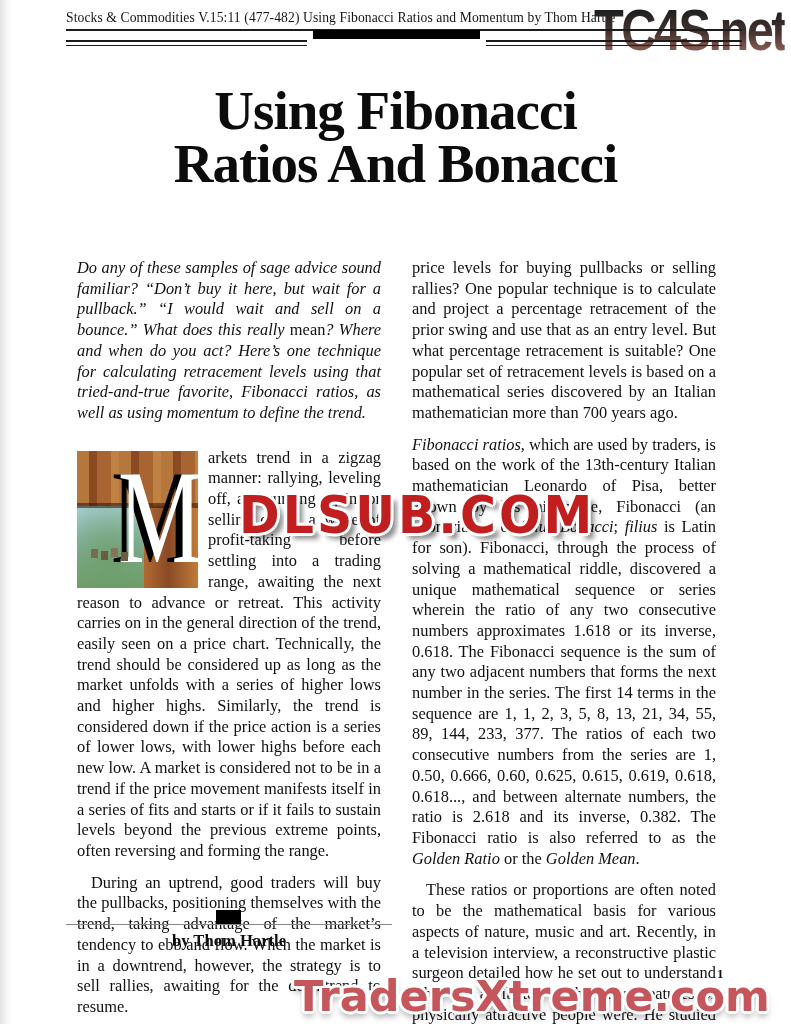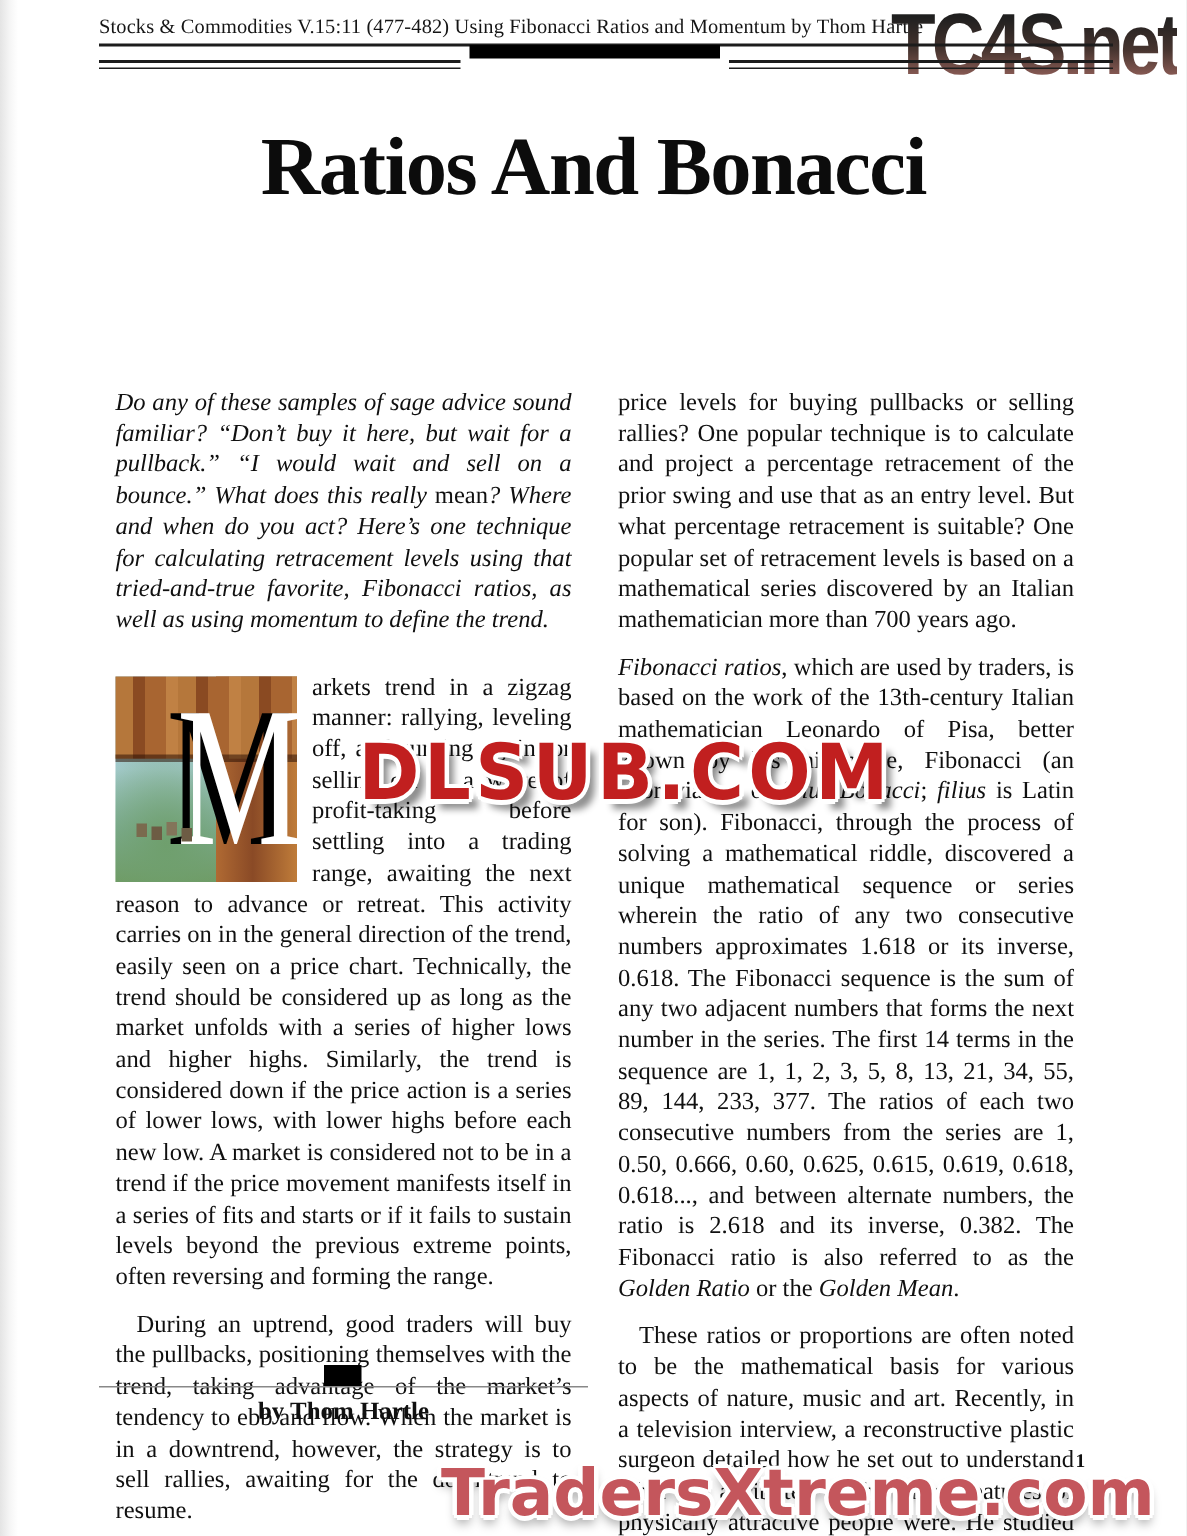--- a/index.html
+++ b/index.html
@@ -145,20 +145,21 @@
   <div class="citation">Stocks &amp; Commodities V.15:11 (477-482) Using Fibonacci Ratios and Momentum by Thom Hartle</div>
   <div class="wm-tc4s">TC4S.net</div>
   <div class="rule-top"></div>
   <div class="rule-left-a"></div>
   <div class="rule-left-b"></div>
   <div class="rule-right-a"></div>
   <div class="rule-right-b"></div>
   <div class="badge-bar"></div>
 
   <div class="title">
+    <div>Using Fibonacci</div>
     <div>Ratios And Bonacci</div>
   </div>
 
   <div class="col col-left">
     <p class="intro"><span style="font-style: italic;">Do any of these samples of sage advice sound familiar? “Don’t buy it here, but wait for a pullback.” “I would wait and sell on a bounce.” What does this really </span><span style="font-style: normal;">mean</span><span style="font-style: italic;">? Where and when do you act? Here’s one technique for calculating retracement levels using that tried-and-true favorite, Fibonacci ratios, as well as using momentum to define the trend.</span></p>
     <p class="para-markets">
       <span class="painting">
         <span class="dropcap">
           <span class="m-black">M</span>
           <span class="m-white">M</span>

